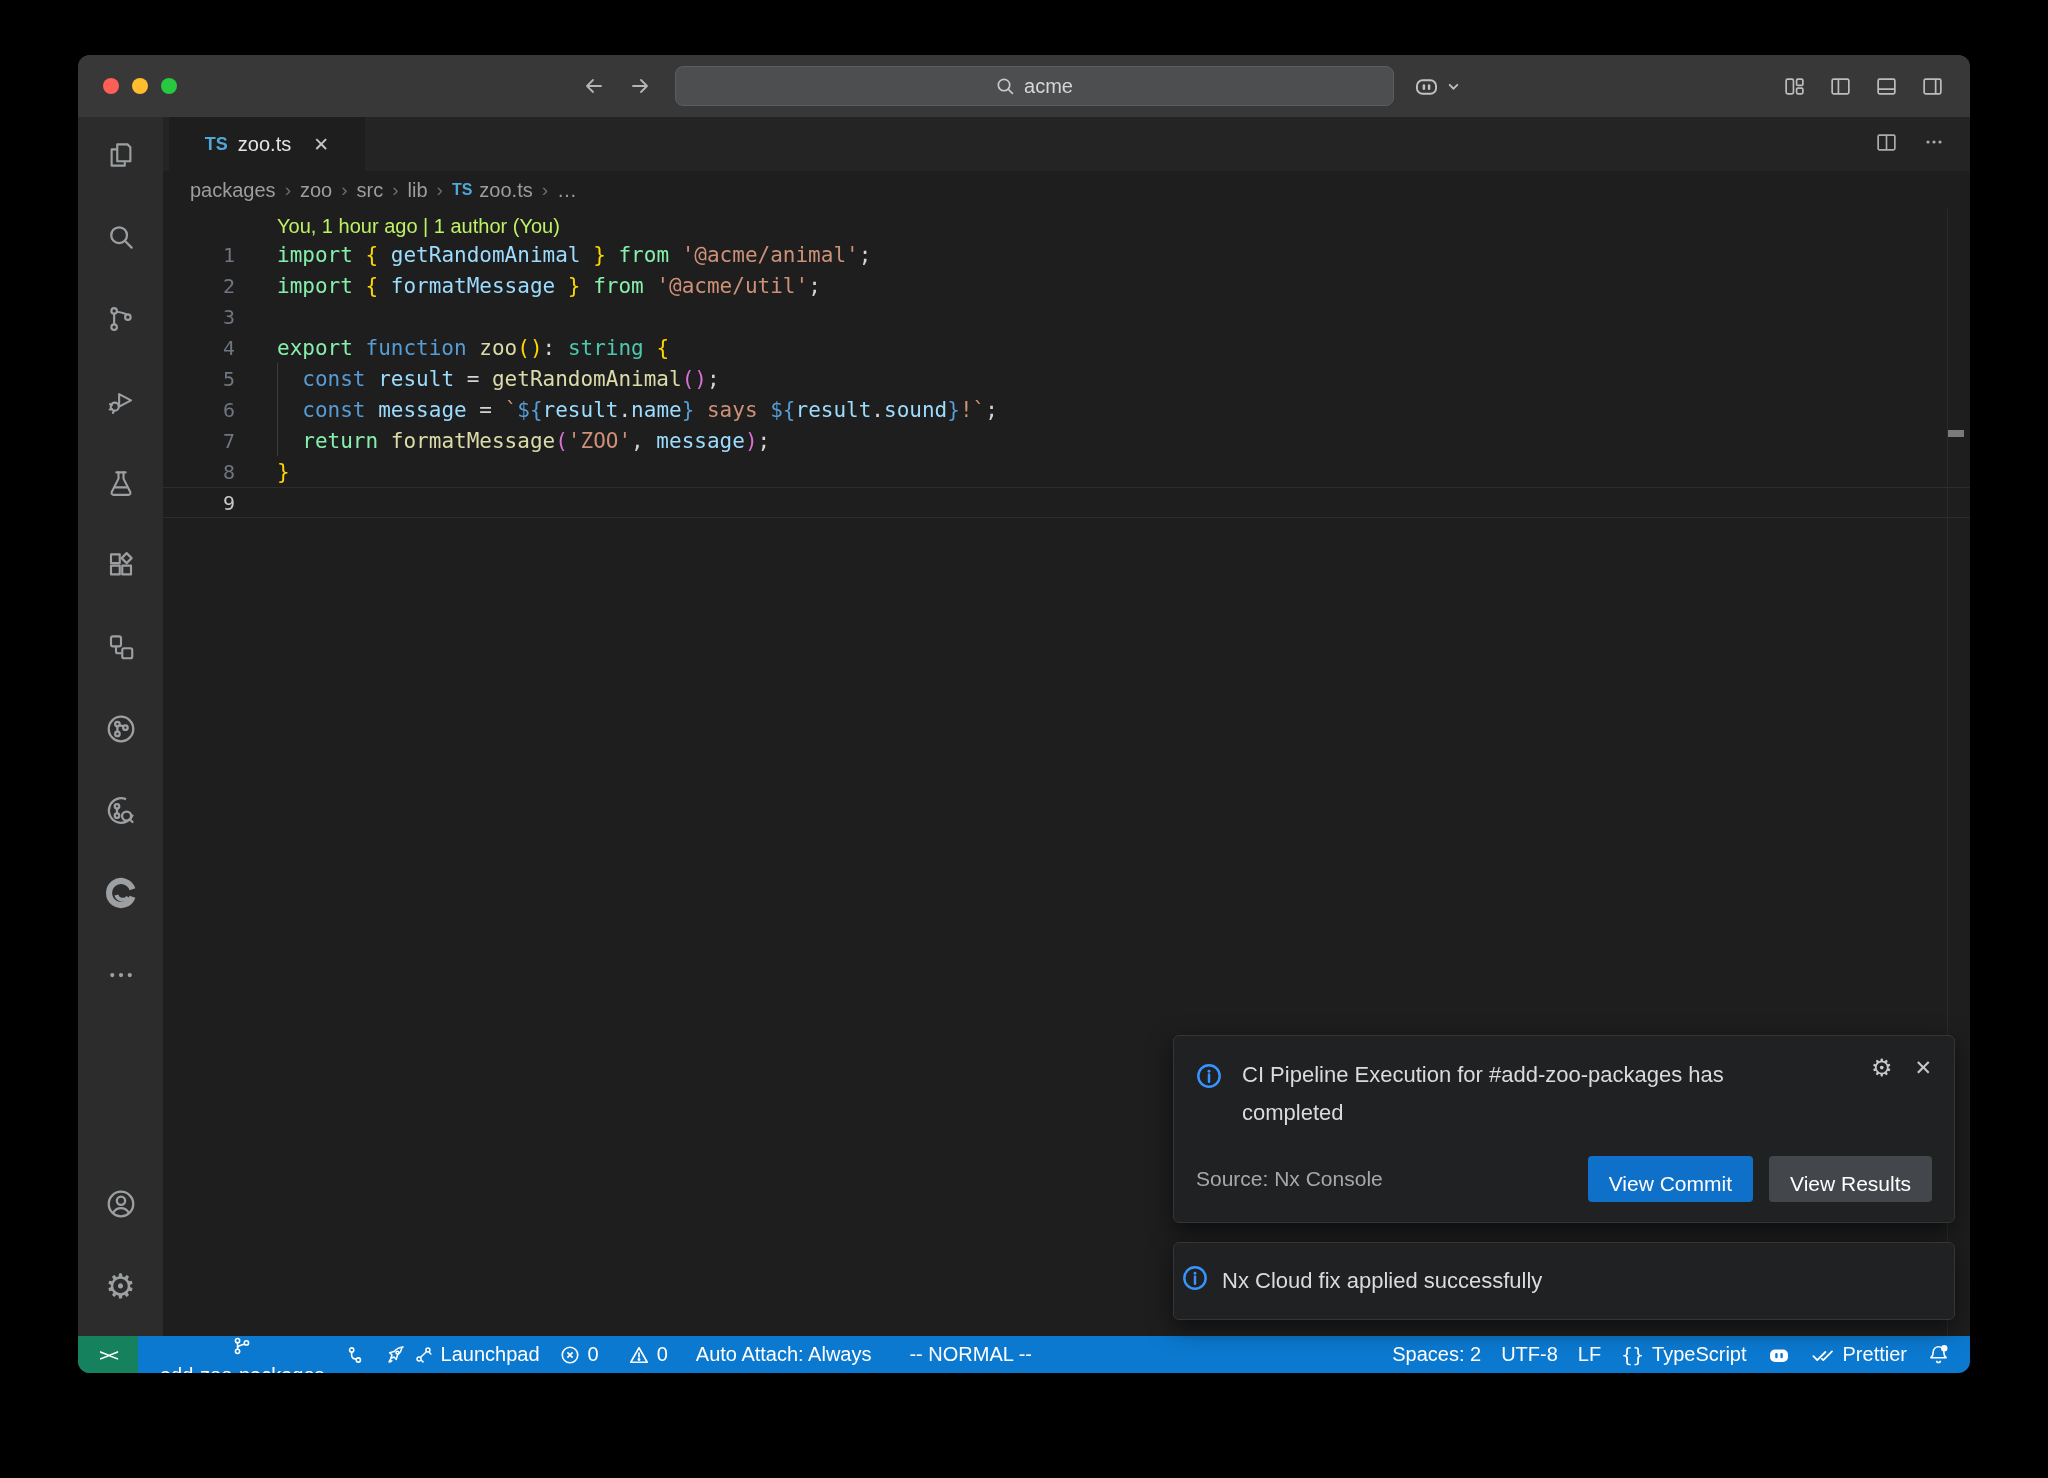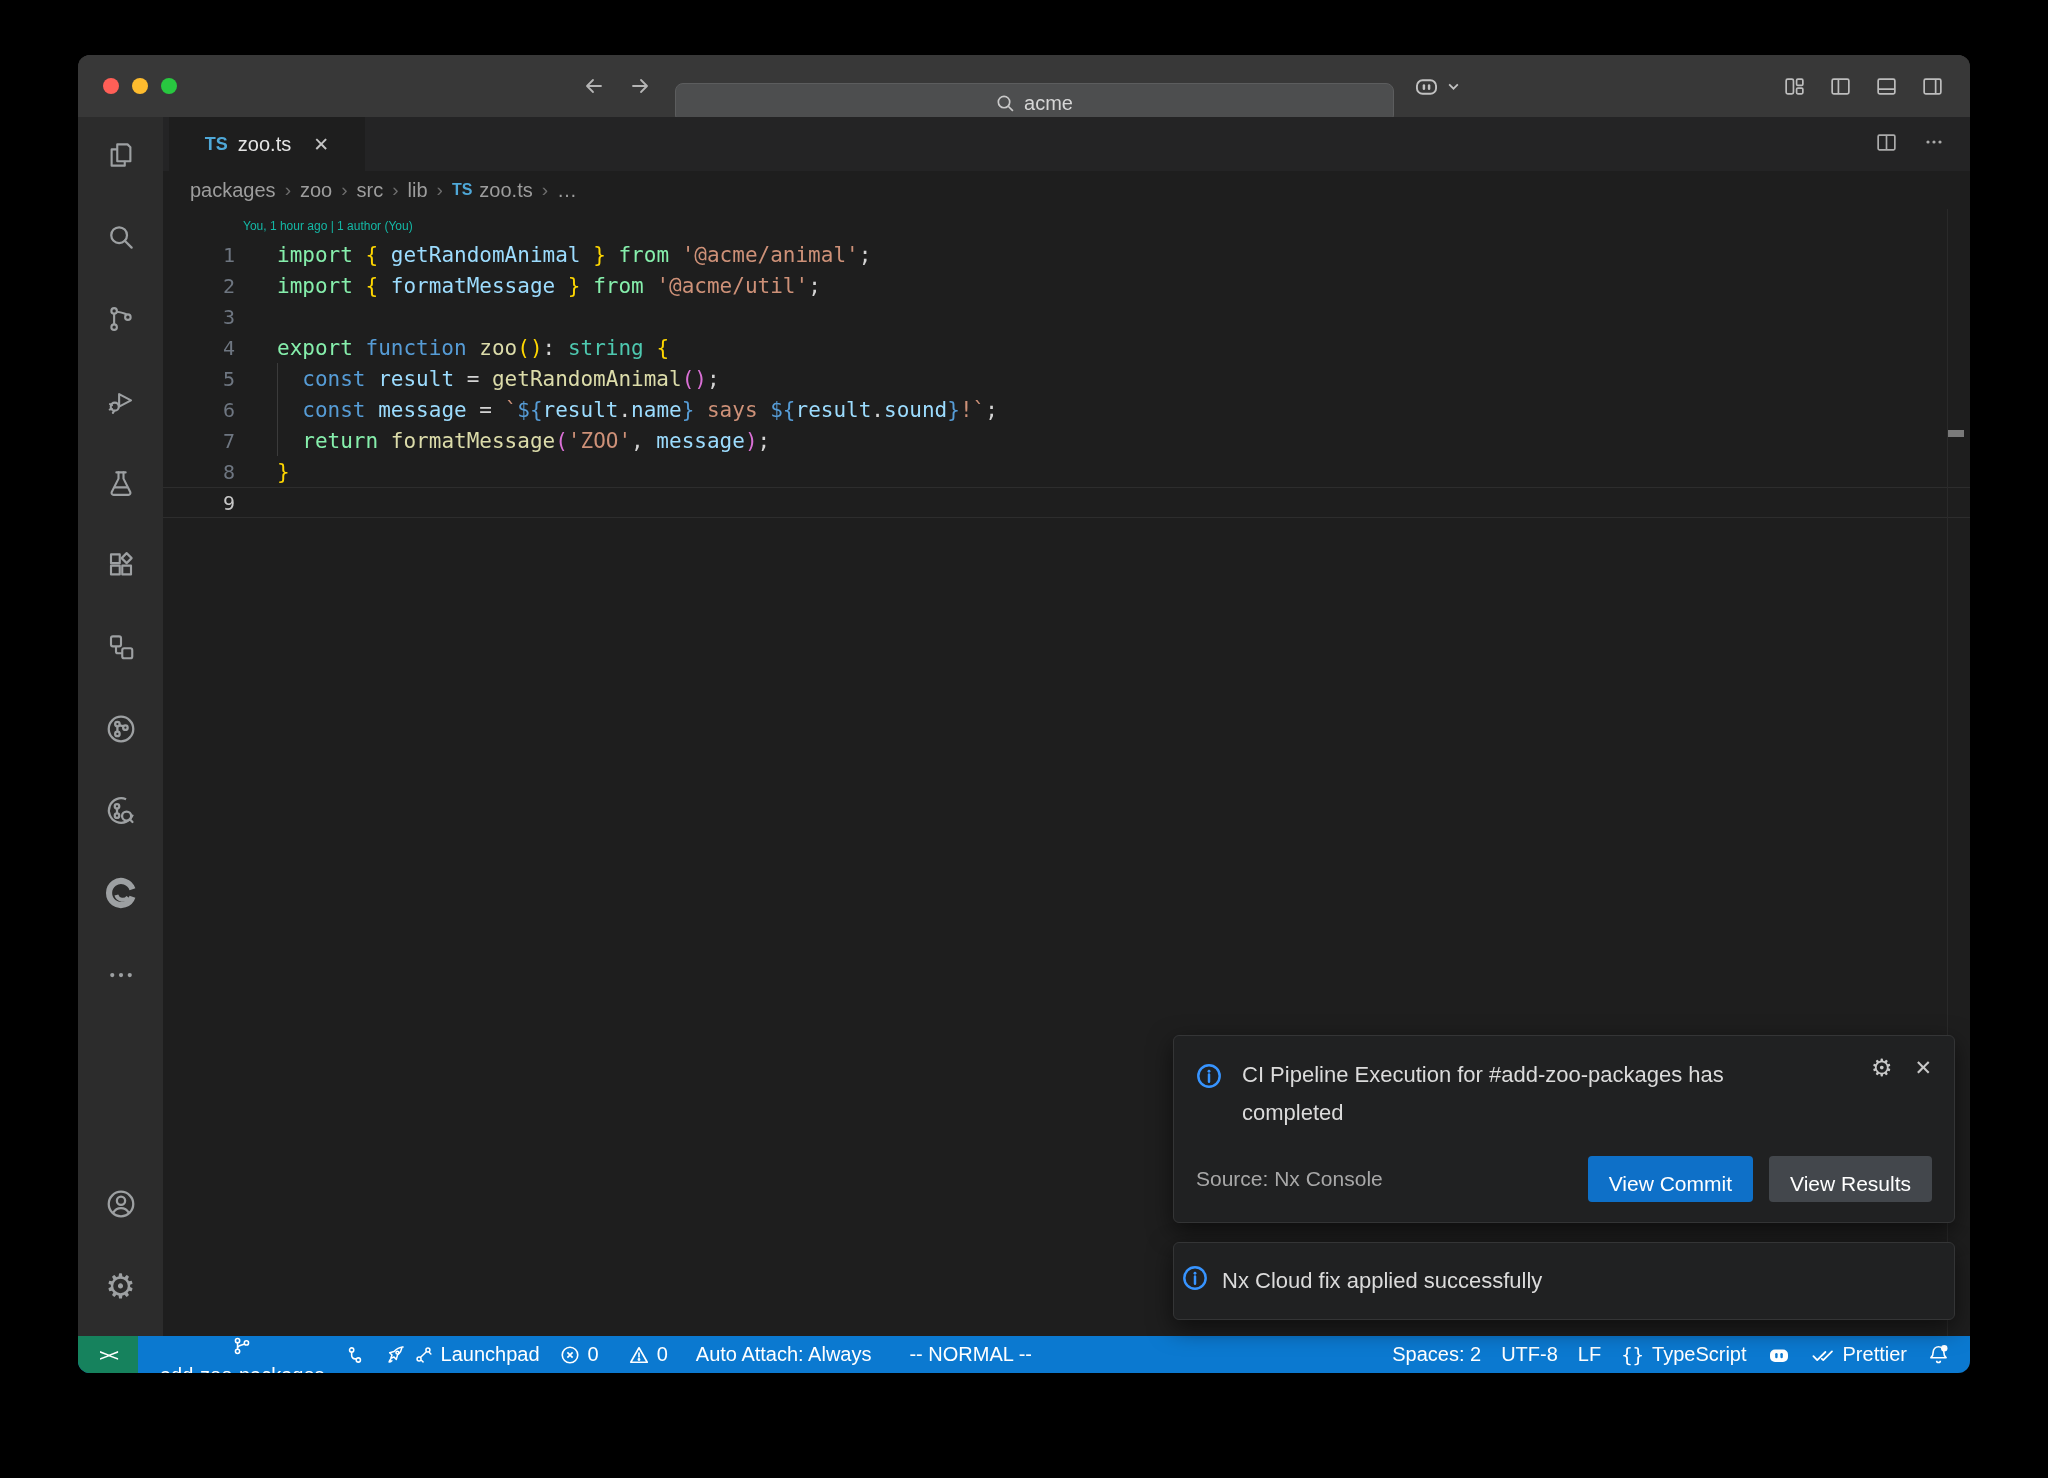--- a/index.html
+++ b/index.html
@@ -12,21 +12,21 @@
     display:flex; flex-direction:column;
   }
 
   
   .titlebar { position:relative; height:62px; background:#383838; flex:0 0 auto; }
   .traffic { position:absolute; left:25px; top:0; height:62px; display:flex; align-items:center; gap:13px; }
   .traffic .dot { width:16px; height:16px; border-radius:50%; }
   .dot.red { background:#FF5F57; } .dot.yellow { background:#FEBC2E; } .dot.green { background:#28C840; }
   .nav-arrows { position:absolute; left:504px; top:0; height:62px; display:flex; align-items:center; gap:22px; }
   .searchbox {
-    position:absolute; left:597px; top:28px; width:719px; height:40px;
+    position:absolute; left:597px; top:11px; width:719px; height:40px;
     background:#4D4E4F; border:1px solid #5C5D5E; border-radius:8px;
     display:flex; align-items:center; justify-content:center; gap:9px;
     color:#D6D6D6; font-size:20px;
   }
   .copilot-menu { position:absolute; left:1335px; top:0; height:62px; display:flex; align-items:center; gap:7px; }
   .layout-icons { position:absolute; right:26px; top:0; height:62px; display:flex; align-items:center; gap:23px; }
   .tbicon { display:inline-flex; align-items:center; }
 
   
   .main-row { flex:1; display:flex; min-height:0; }
@@ -47,21 +47,21 @@
   .tab-close { color:#C5C5C5; font-size:19px; margin-left:12px; }
   .tab-actions { position:absolute; right:24px; top:0; height:54px; display:flex; align-items:center; gap:24px; color:#ABABAB; }
 
   .breadcrumbs { height:38px; display:flex; align-items:center; padding-left:27px; font-size:20px; color:#9D9D9D; flex:0 0 auto; }
   .breadcrumbs .sep { color:#6E6E6E; padding:0 9px; font-size:19px; }
   .breadcrumbs .ts-mini { color:#4FA8D8; font-weight:700; font-size:16px; margin-right:7px; }
   .crumb { display:flex; align-items:center; }
 
   
   .editor { flex:1; position:relative; background:#1E1E1E; overflow:hidden; }
-  .blame { margin:4px 0 0 80px; height:26px; line-height:26px; font-size:12px; color:#14b8a6; }
+  .blame { margin:4px 0 0 114px; height:26px; line-height:26px; font-size:20px; color:#bef264; }
   .line { display:flex; height:31px; align-items:center; position:relative; }
   .ln { width:72px; text-align:right; color:#6E7681; font-family:"DejaVu Sans Mono", monospace; font-size:20px; flex:0 0 auto; }
   .code-text { margin-left:42px; white-space:pre; font-family:"DejaVu Sans Mono", monospace; font-size:21px; color:#D4D4D4; }
   .line.current { border-top:1px solid rgba(255,255,255,.07); border-bottom:1px solid rgba(255,255,255,.07); }
   .line.current .ln { color:#C8C8C8; }
   .tok-k { color:#86efac; } .tok-b { color:#569CD6; } .tok-t { color:#4EC9B0; }
   .tok-f { color:#DCDCAA; } .tok-v { color:#9CDCFE; } .tok-s { color:#CE9178; }
   .tok-p1 { color:#FFD700; } .tok-p2 { color:#DA70D6; } .tok-te { color:#569CD6; } .tok-o { color:#D4D4D4; }
   .indent-guide { position:absolute; left:114px; top:154px; width:1px; height:93px; background:#3B3B3B; }
   .scroll-edge { position:absolute; right:22px; top:0; bottom:0; width:1px; background:#2A2A2A; }

